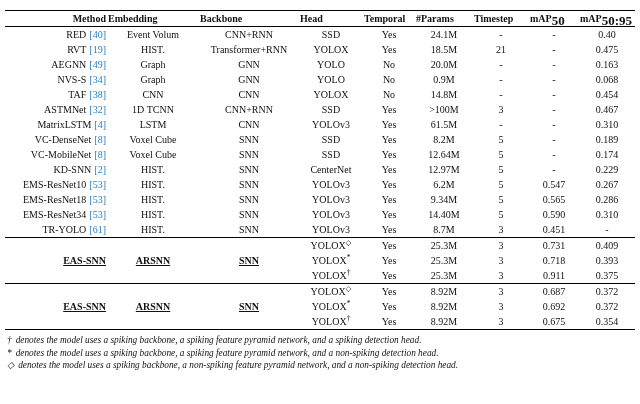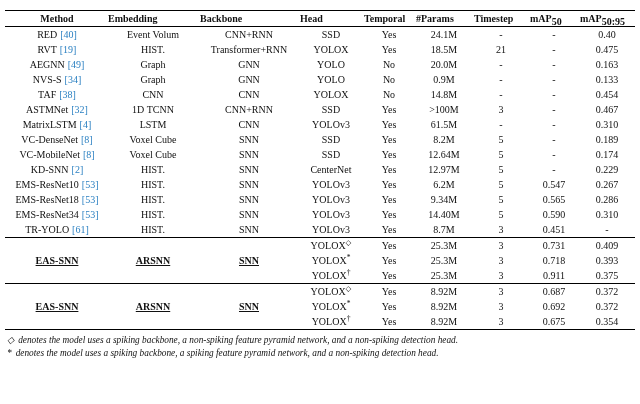--- a/index.html
+++ b/index.html
@@ -37,41 +37,41 @@
   }
   table.results td {
     padding: 0 1px;
     height: 15px;
     line-height: 15px;
     text-align: center;
     white-space: nowrap;
     overflow: hidden;
   }
   table.results .left {
-    text-align: center;
+    text-align: right;
     padding-left: 3px;
     margin-top: 40px;
   }
   tr.rule-above td {
     border-top: 1px solid #000;
   }
   .cite {
     color: #2b80c2;
     margin-left: 3px;
   }
   .b {
     font-weight: 700;
     text-decoration: underline;
   }
   sup {
     font-size: 7.5px;
     line-height: 0;
   }
   sub {
-    font-size: 10px;
+    font-size: 13px;
     line-height: 0;
   }
   .footnotes {
     margin: 4px 7px 0 7px;
     font-size: 9.3px;
     font-style: italic;
     line-height: 12.5px;
   }
   .footnote-line .fn-symbol {
     margin-right: 4px;
@@ -143,21 +143,21 @@
         </tr>
         <tr>
           <td class="left"><span>NVS-S</span><span class="cite">[34]</span></td>
           <td>Graph</td>
           <td>GNN</td>
           <td><span>YOLO</span></td>
           <td>No</td>
           <td>0.9M</td>
           <td>-</td>
           <td>-</td>
-          <td>0.133</td>
+          <td>0.068</td>
         </tr>
         <tr>
           <td class="left"><span>TAF</span><span class="cite">[38]</span></td>
           <td>CNN</td>
           <td>CNN</td>
           <td><span>YOLOX</span></td>
           <td>No</td>
           <td>14.8M</td>
           <td>-</td>
           <td>-</td>
@@ -326,20 +326,23 @@
           <td>8.92M</td>
           <td>3</td>
           <td>0.675</td>
           <td>0.354</td>
         </tr>
       </tbody>
   </table>
 
   <div class="footnotes">
     <div class="footnote-line">
-      <span class="fn-symbol">◇</span><span>denotes the model uses a spiking backbone, a non-spiking feature pyramid network, and a non-spiking detection head.</span>
+      <span class="fn-symbol">†</span><span>denotes the model uses a spiking backbone, a spiking feature pyramid network, and a spiking detection head.</span>
     </div>
     <div class="footnote-line">
       <span class="fn-symbol">*</span><span>denotes the model uses a spiking backbone, a spiking feature pyramid network, and a non-spiking detection head.</span>
     </div>
+    <div class="footnote-line">
+      <span class="fn-symbol">◇</span><span>denotes the model uses a spiking backbone, a non-spiking feature pyramid network, and a non-spiking detection head.</span>
+    </div>
   </div>
 
 </div>
 
 </body></html>

